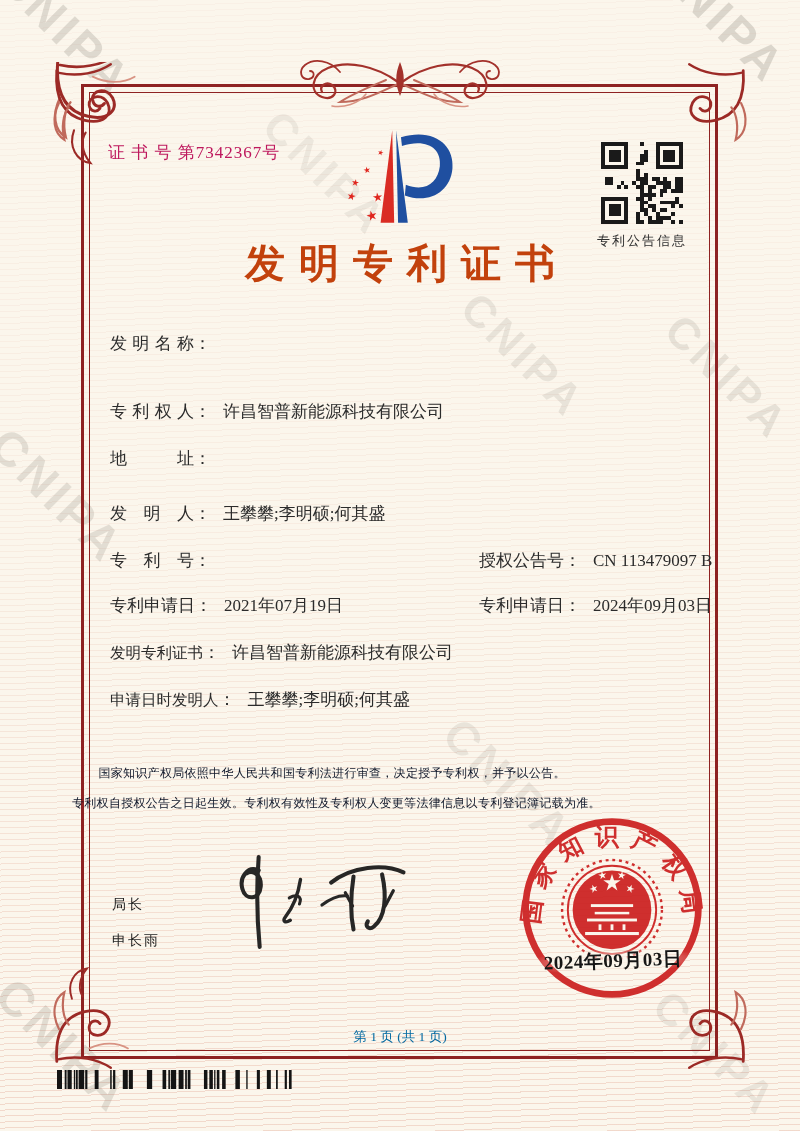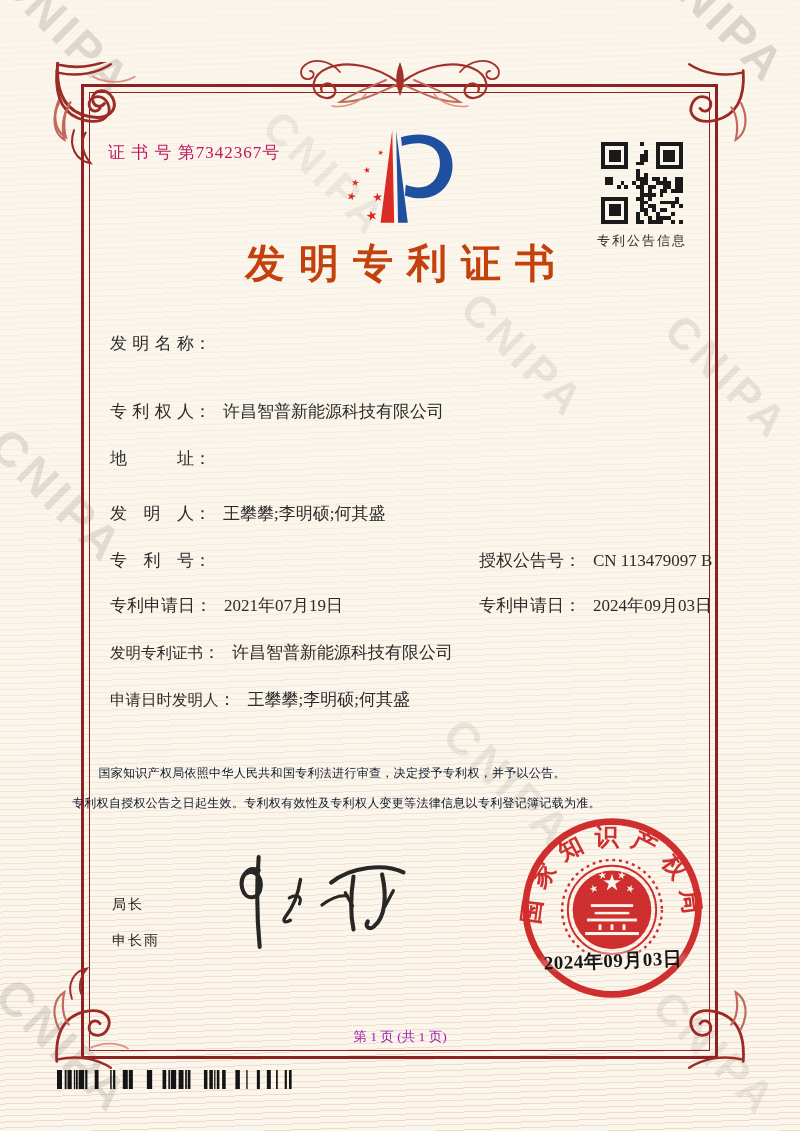--- a/index.html
+++ b/index.html
@@ -47,21 +47,21 @@
                text-indent:2.2em; white-space:pre-line; }
   
   .officer { position:absolute; left:112px; top:886px; z-index:3; font-family:"Liberation Sans","DejaVu Sans",sans-serif; font-size:14px; color:#1d1d1d; line-height:36px; letter-spacing:2px; }
   .sig { position:absolute; left:222px; top:852px; width:210px; height:102px; z-index:3; }
   
   .seal { position:absolute; left:516px; top:812px; width:192px; height:192px; z-index:2; opacity:.93; }
   .seal-date { position:absolute; left:527px; top:948px; width:172px; z-index:3; text-align:center;
                font-size:19px; font-weight:bold; color:#161616; letter-spacing:.5px; transform:rotate(-2deg);
                background:radial-gradient(closest-side, rgba(251,246,236,.95), rgba(251,246,236,0)); }
   
-  .page-no { position:absolute; left:0; top:1028px; width:100%; z-index:3; text-align:center; font-size:13.5px; color:#a21caf; }
+  .page-no { position:absolute; left:0; top:1028px; width:100%; z-index:3; text-align:center; font-size:13.5px; color:#0369a1; }
   .barcode { position:absolute; left:57px; top:1070px; width:254px; height:19px; z-index:3; }
 </style>
 </head>
 <body>
 
 <div class="guilloche"></div>
 
 <div class="wm" style="left:-18px;top:2px;font-size:48px;opacity:.20">CNIPA</div>
 <div class="wm" style="left:636px;top:-12px;font-size:48px;opacity:.22">CNIPA</div>
 <div class="wm" style="left:248px;top:148px;font-size:44px;opacity:.10">CNIPA</div>

